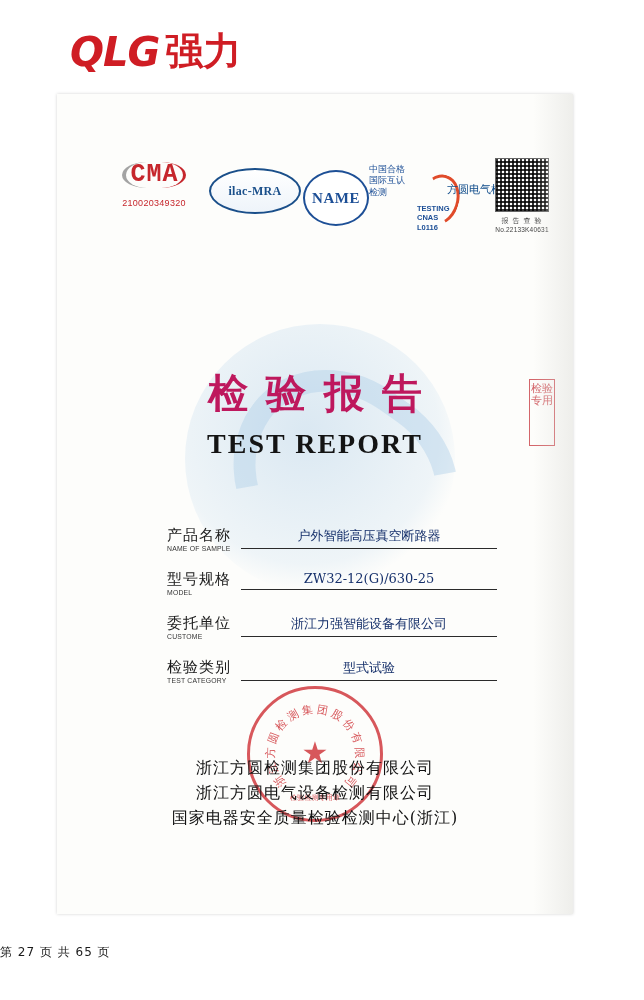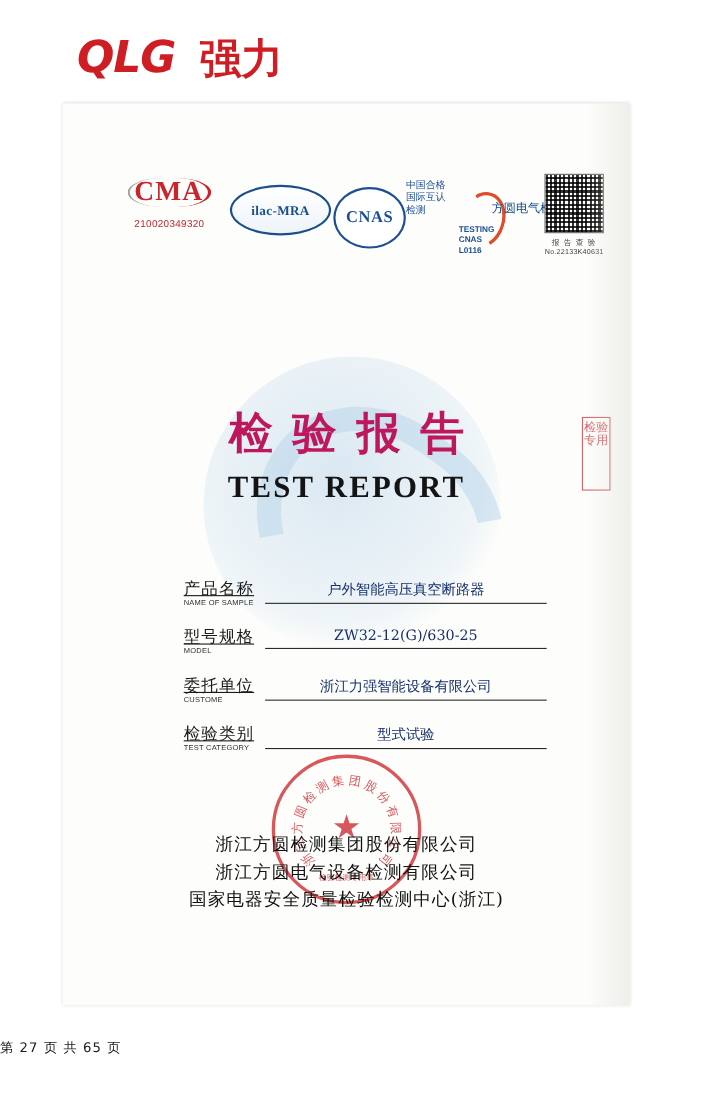--- a/index.html
+++ b/index.html
@@ -14,22 +14,22 @@
     font-family: "Liberation Sans", sans-serif;
     overflow: hidden;
   }
 
   
   .brand {
     position: absolute;
     left: 70px;
     top: 32px;
     display: flex;
-    align-items: flex-end;
-    gap: 22px;
+    align-items: flex-start;
+    gap: 6px;
   }
   .brand-qlg {
     font-family: "DejaVu Sans", sans-serif;
     font-size: 40px;
     font-weight: bold;
     font-style: italic;
     letter-spacing: -1px;
     color: #cf1d24;
     line-height: 1;
   }
@@ -94,26 +94,26 @@
     height: 90px;
   }
   .logo {
     position: absolute;
     text-align: center;
   }
 
   
   .cma { left: 42px; top: 6px; width: 110px; }
   .cma-mark {
-    font-family: Liberation Serif, serif;
+    font-family: Liberation Mono, monospace;
     font-size: 25px;
     font-weight: bold;
     color: #c6262c;
     letter-spacing: 1px;
-    border-left: 2px solid #a3a3a3;
+    border-left: 4px solid #a3a3a3;
     border-right: 3px solid #c6262c;
     display: inline-block;
     padding: 0 4px;
     border-radius: 40% / 50%;
     line-height: 1.05;
   }
   .cma-num {
     font-size: 9px;
     color: #c6262c;
     margin-top: 10px;
@@ -263,21 +263,20 @@
     position: relative;
     height: 44px;
   }
   .f-label-cn {
     position: absolute;
     left: 0; top: 0;
     font-family: "DejaVu Serif", serif;
     font-size: 15px;
     color: #1a1a1a;
     letter-spacing: 1px;
-    text-decoration: underline;
   }
   .f-label-en {
     position: absolute;
     left: 0; top: 19px;
     font-family: "Liberation Sans", sans-serif;
     font-size: 6.5px;
     color: #333;
     letter-spacing: 0.2px;
     transform: scaleX(1.05);
     transform-origin: left;
@@ -386,21 +385,21 @@
     </div>
 
     <div class="logo ilac">
       <div class="ilac-ellipse">
         <span class="ilac-text">ilac-MRA</span>
       </div>
     </div>
 
     <div class="logo cnas">
       <div class="cnas-badge">
-        <span>CNAS</span>
+        <span>NAME</span>
       </div>
       <div class="cnas-cn" style="white-space:pre-line;">中国合格
 国际互认
 检测</div>
       <div class="cnas-testing" style="white-space:pre-line;">TESTING
 CNAS L0116</div>
     </div>
 
     <div class="logo fy">
       <div class="fy-arc"></div>

